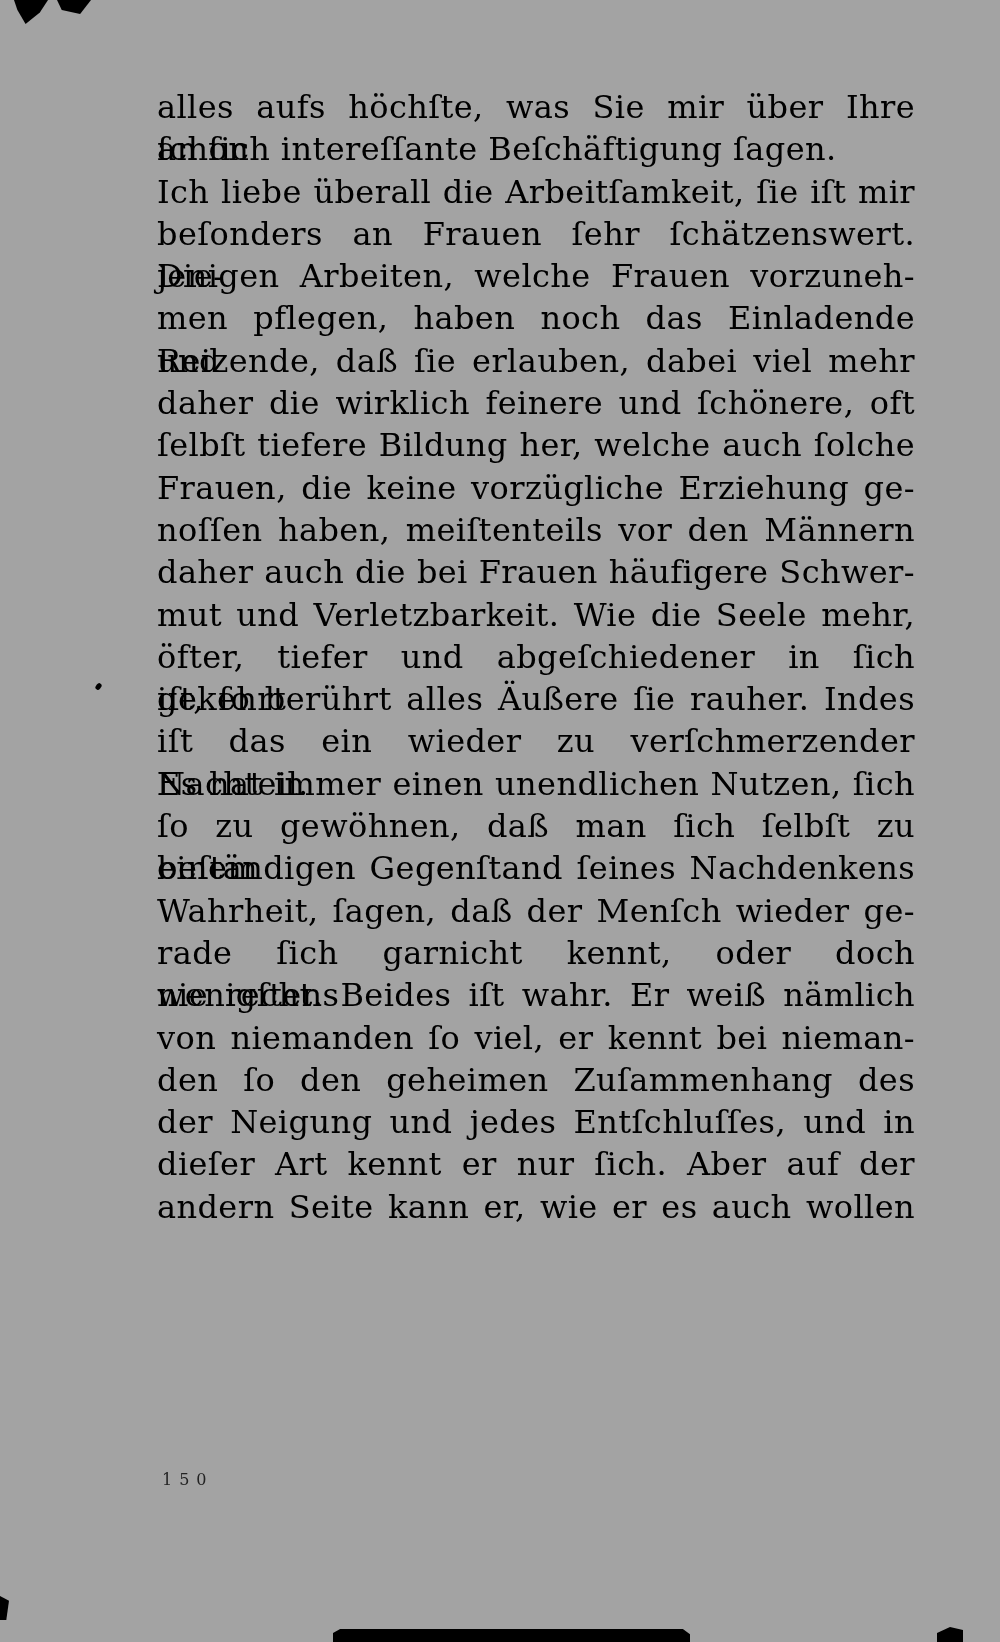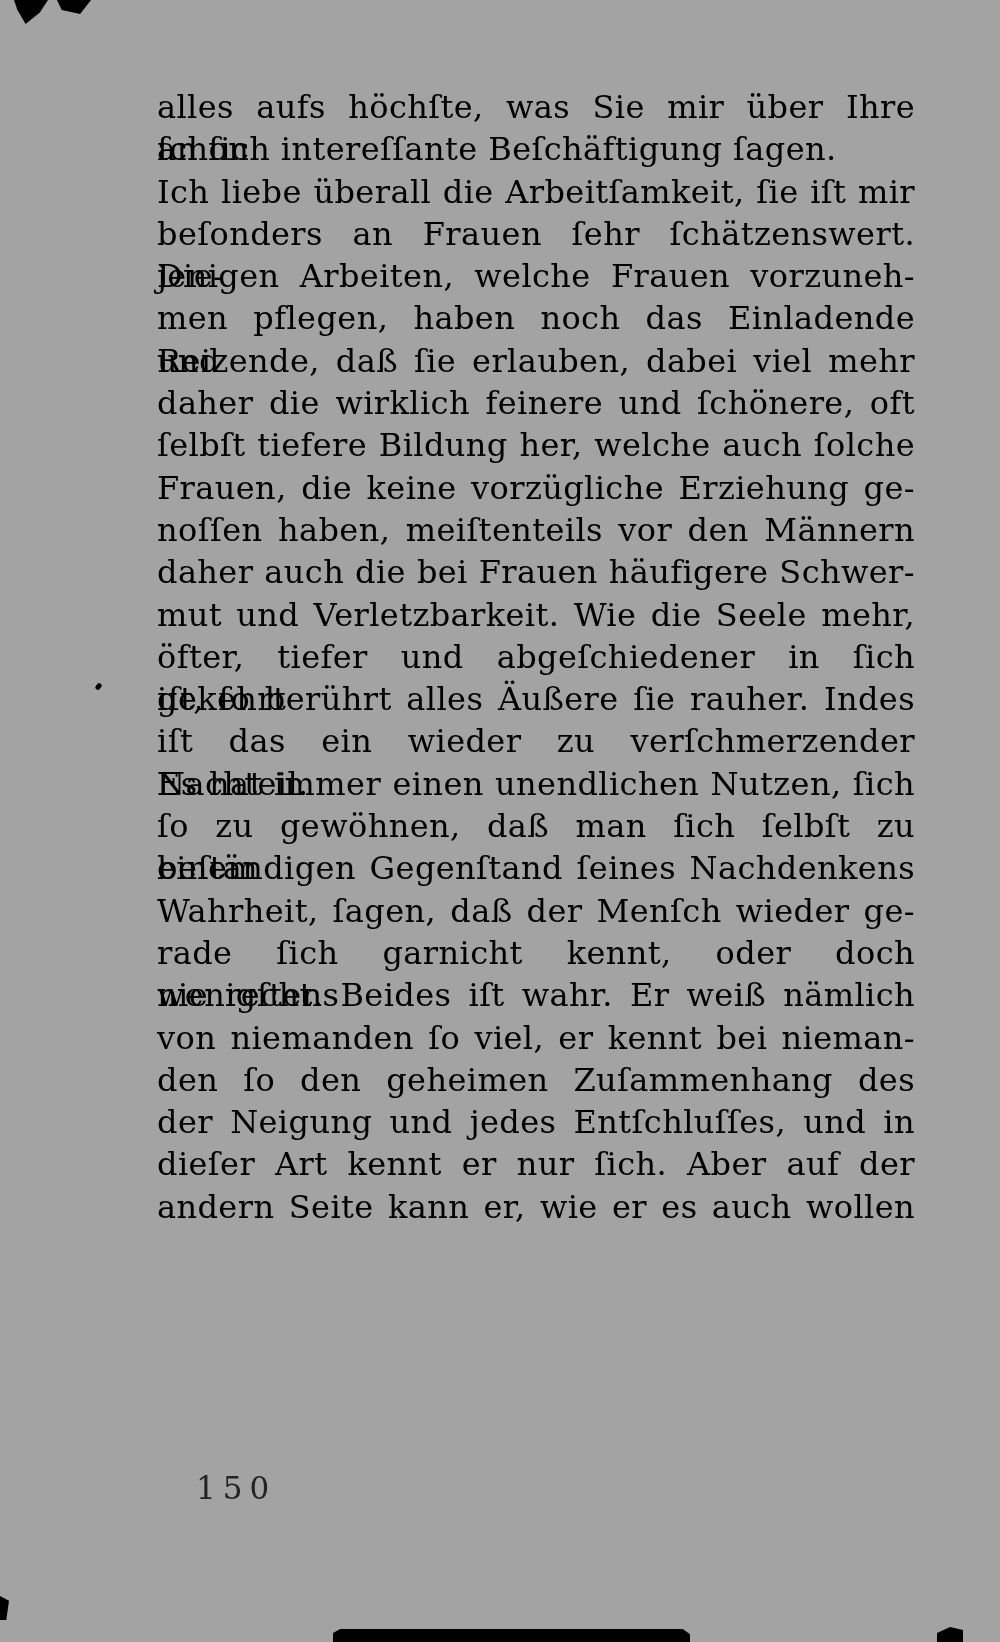--- a/index.html
+++ b/index.html
@@ -35,24 +35,23 @@
     overflow: visible;
   }
   .line.para-end {
     text-align: right;
     text-align-last: left;
   }
   .pagenum {
     position: absolute;
     left: 162px;
     top: 1470px;
-    font-size: 31px;
+    font-size: 16px;
     letter-spacing: 7px;
     color: #232323;
-    margin-left: 34px;
   }
   
   .artifact {
     position: absolute;
     background: #000000;
   }
   .a-top-1 {
     left: 14px; top: 0; width: 34px; height: 24px;
     clip-path: polygon(0 0, 100% 0, 76% 52%, 34% 100%, 10% 42%);
   }

